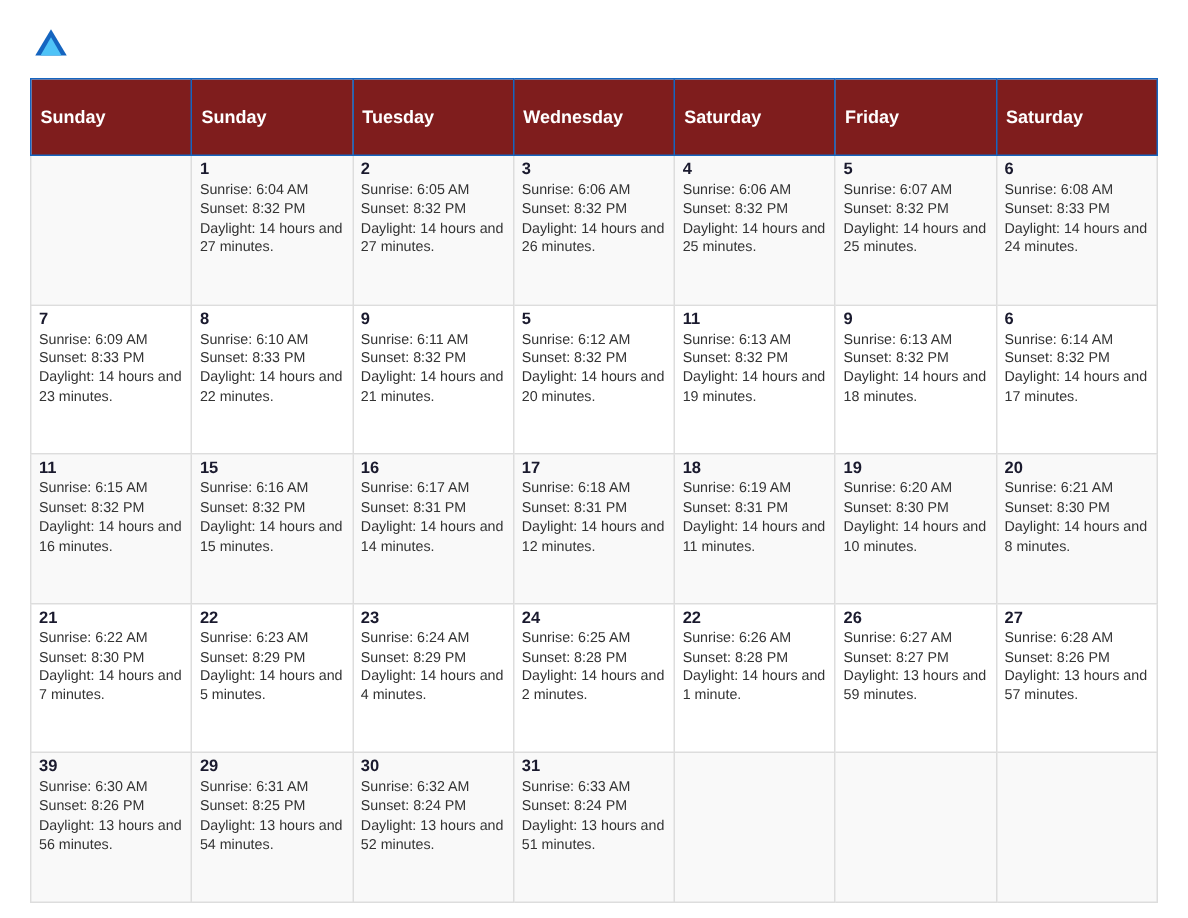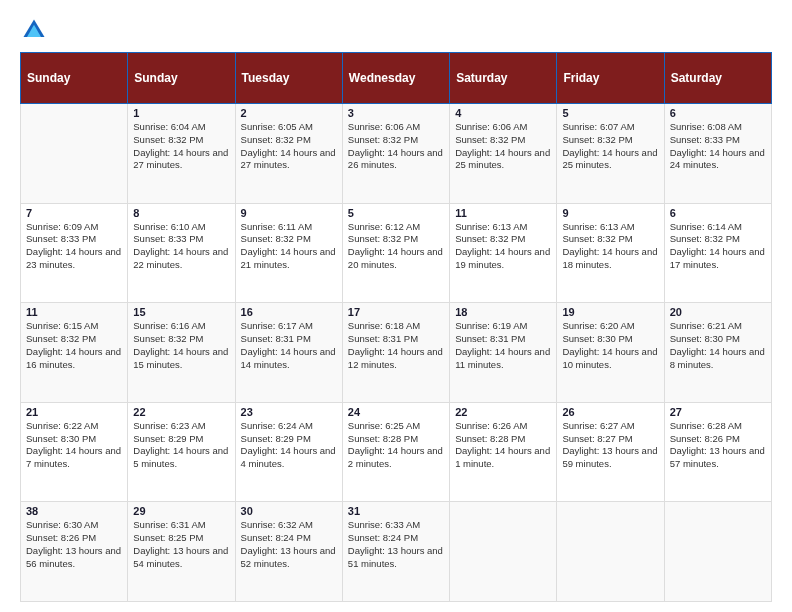--- a/index.html
+++ b/index.html
@@ -251,21 +251,21 @@
             <span class="day-number">26</span>
             <div class="day-info">Sunrise: 6:27 AM<br>Sunset: 8:27 PM<br>Daylight: 13 hours and 59 minutes.</div>
           </td>
           <td>
             <span class="day-number">27</span>
             <div class="day-info">Sunrise: 6:28 AM<br>Sunset: 8:26 PM<br>Daylight: 13 hours and 57 minutes.</div>
           </td>
         </tr>
         <tr>
           <td>
-            <span class="day-number">38</span>
+            <span class="day-number">39</span>
             <div class="day-info">Sunrise: 6:30 AM<br>Sunset: 8:26 PM<br>Daylight: 13 hours and 56 minutes.</div>
           </td>
           <td>
             <span class="day-number">29</span>
             <div class="day-info">Sunrise: 6:31 AM<br>Sunset: 8:25 PM<br>Daylight: 13 hours and 54 minutes.</div>
           </td>
           <td>
             <span class="day-number">30</span>
             <div class="day-info">Sunrise: 6:32 AM<br>Sunset: 8:24 PM<br>Daylight: 13 hours and 52 minutes.</div>
           </td>

